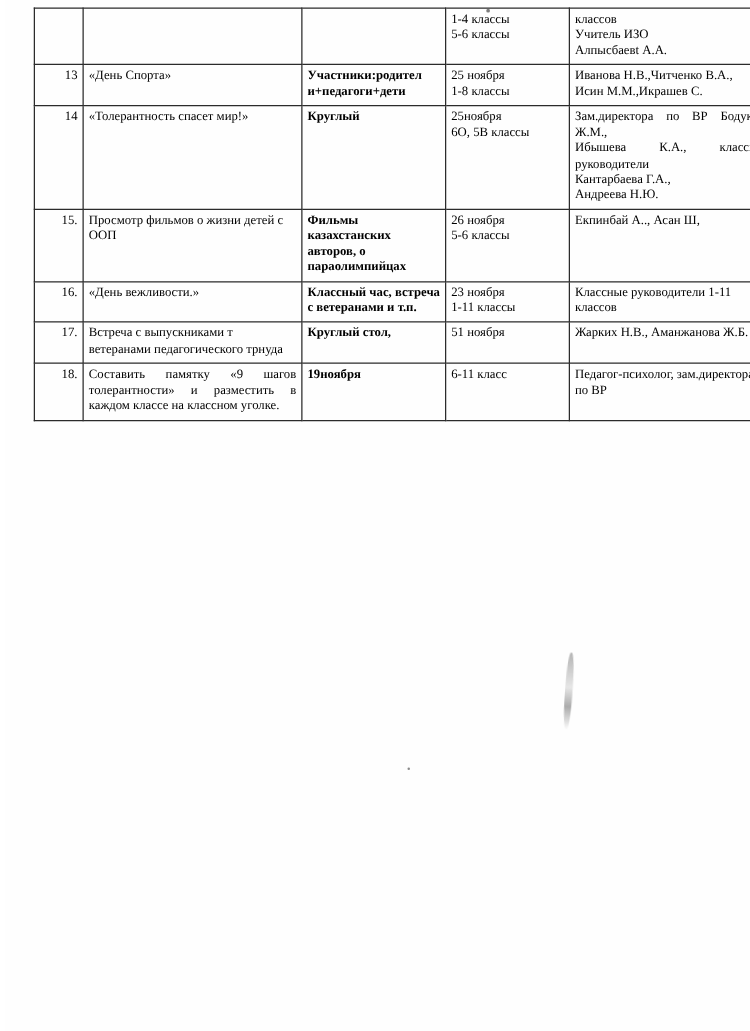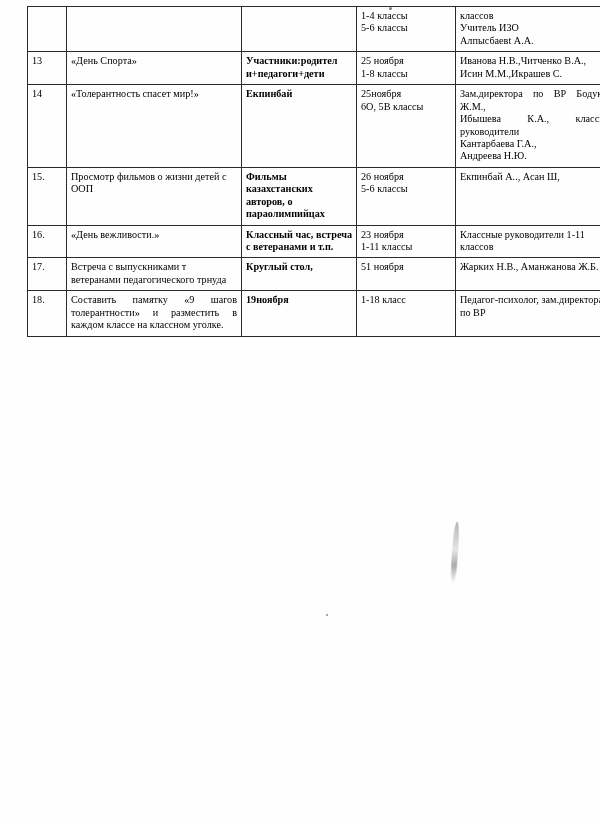--- a/index.html
+++ b/index.html
@@ -31,21 +31,21 @@
     table-layout: fixed;
   }
   .doc-table td {
     border: 1px solid #2b2b2b;
     vertical-align: top;
     padding: 3px 4px 4px 4px;
     font-size: 10.2px;
     line-height: 1.22;
     font-family: "Liberation Serif", serif;
   }
-  .c-num   { width: 30px; text-align: left; }
+  .c-num   { width: 30px; text-align: right; }
   .c-event { width: 166px; margin-left: 44px; }
   .c-form  { width: 106px; font-weight: bold; }
   .c-date  { width: 90px; }
   .c-resp  { width: 156px; }
   .nowrapline { white-space: pre-line; }
   .just { text-align: justify; }
   .smudge1 {
     position: absolute;
     left: 389px;
     top: 7px;
@@ -108,21 +108,21 @@
 и+педагоги+дети</td>
         <td class="c-date nowrapline">25 ноября
 1-8 классы</td>
         <td class="c-resp nowrapline">Иванова Н.В.,Читченко В.А.,
 Исин  М.М.,Икрашев С.</td>
       </tr>
 
       <tr>
         <td class="c-num nowrapline">14</td>
         <td class="c-event nowrapline">«Толерантность  спасет  мир!»</td>
-        <td class="c-form nowrapline">Екпинбай</td>
+        <td class="c-form nowrapline">Круглый</td>
         <td class="c-date nowrapline">25ноября
 6О, 5В классы</td>
         <td class="c-resp nowrapline just">Зам.директора  по  ВР Бодукова Ж.М.,
 Ибышева К.А., классные руководители
 Кантарбаева  Г.А.,
  Андреева  Н.Ю.</td>
       </tr>
 
       <tr>
         <td class="c-num nowrapline">15.</td>
@@ -147,21 +147,21 @@
         <td class="c-event nowrapline">Встреча с выпускниками т ветеранами  педагогического трнуда</td>
         <td class="c-form nowrapline">Круглый  стол,</td>
         <td class="c-date nowrapline">51  ноября</td>
         <td class="c-resp nowrapline">Жарких Н.В., Аманжанова Ж.Б.</td>
       </tr>
 
       <tr>
         <td class="c-num nowrapline">18.</td>
         <td class="c-event nowrapline just">Составить памятку  «9 шагов толерантности» и разместить в каждом классе на классном уголке.</td>
         <td class="c-form nowrapline">19ноября</td>
-        <td class="c-date nowrapline">1-18 класс</td>
+        <td class="c-date nowrapline">6-11 класс</td>
         <td class="c-resp nowrapline">Педагог-психолог, зам.директора  по ВР</td>
       </tr>
 
     </tbody>
   </table>
 
   <div class="smudge1"></div>
   <div class="smudge2"></div>
   <div class="smudge3"></div>
   <div class="edge-left"></div>

